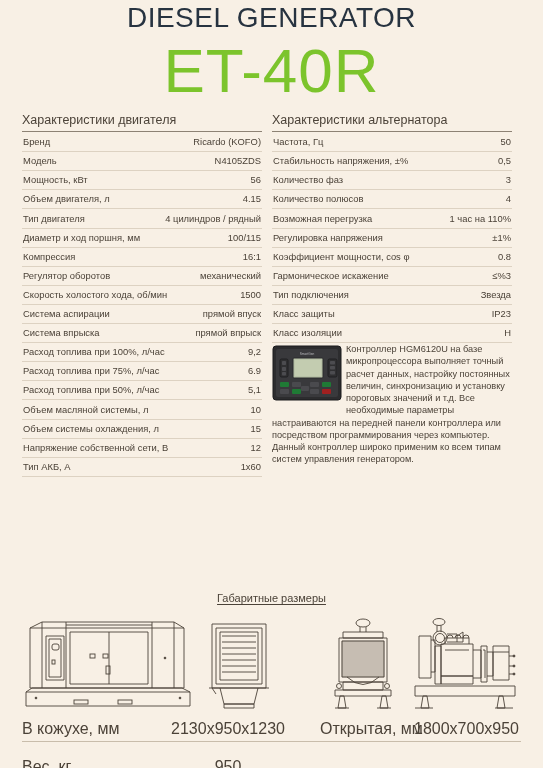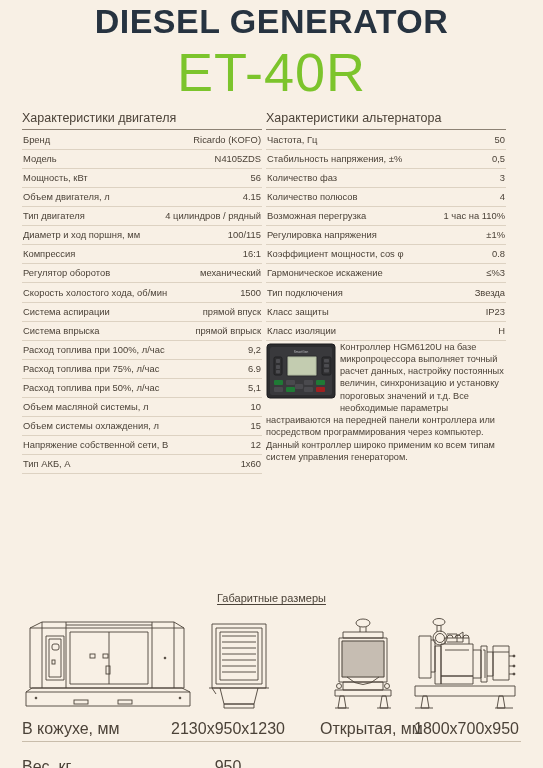--- a/index.html
+++ b/index.html
@@ -11,42 +11,42 @@
     font-family: "Liberation Sans", sans-serif;
     color: #4b4238;
     overflow: hidden;
     position: relative;
   }
 
   
   .header { text-align: center; padding-top: 4px; }
 
   .title-main {
-    font-size: 34px;
-    font-weight: bold;
+    font-size: 28px;
+    font-weight: normal;
     letter-spacing: 0.5px;
     color: #273340;
     line-height: 1.0;
     white-space: nowrap;
   }
 
   .title-model {
-    font-size: 54px;
+    font-size: 62px;
     font-weight: 500;
     color: #7cc42c;
     line-height: 1.05;
     margin-top: 6px;
     letter-spacing: 1px;
   }
 
   
   .columns {
     display: flex;
     padding: 10px 22px 0 22px;
-    gap: 4px;
+    gap: 10px;
   }
   .col { width: 240px; }
 
   .sec-title {
     font-size: 12.5px;
     color: #4b4238;
     padding-bottom: 4px;
     border-bottom: 1.6px solid #8d8274;
     margin-bottom: 1px;
     white-space: nowrap;

